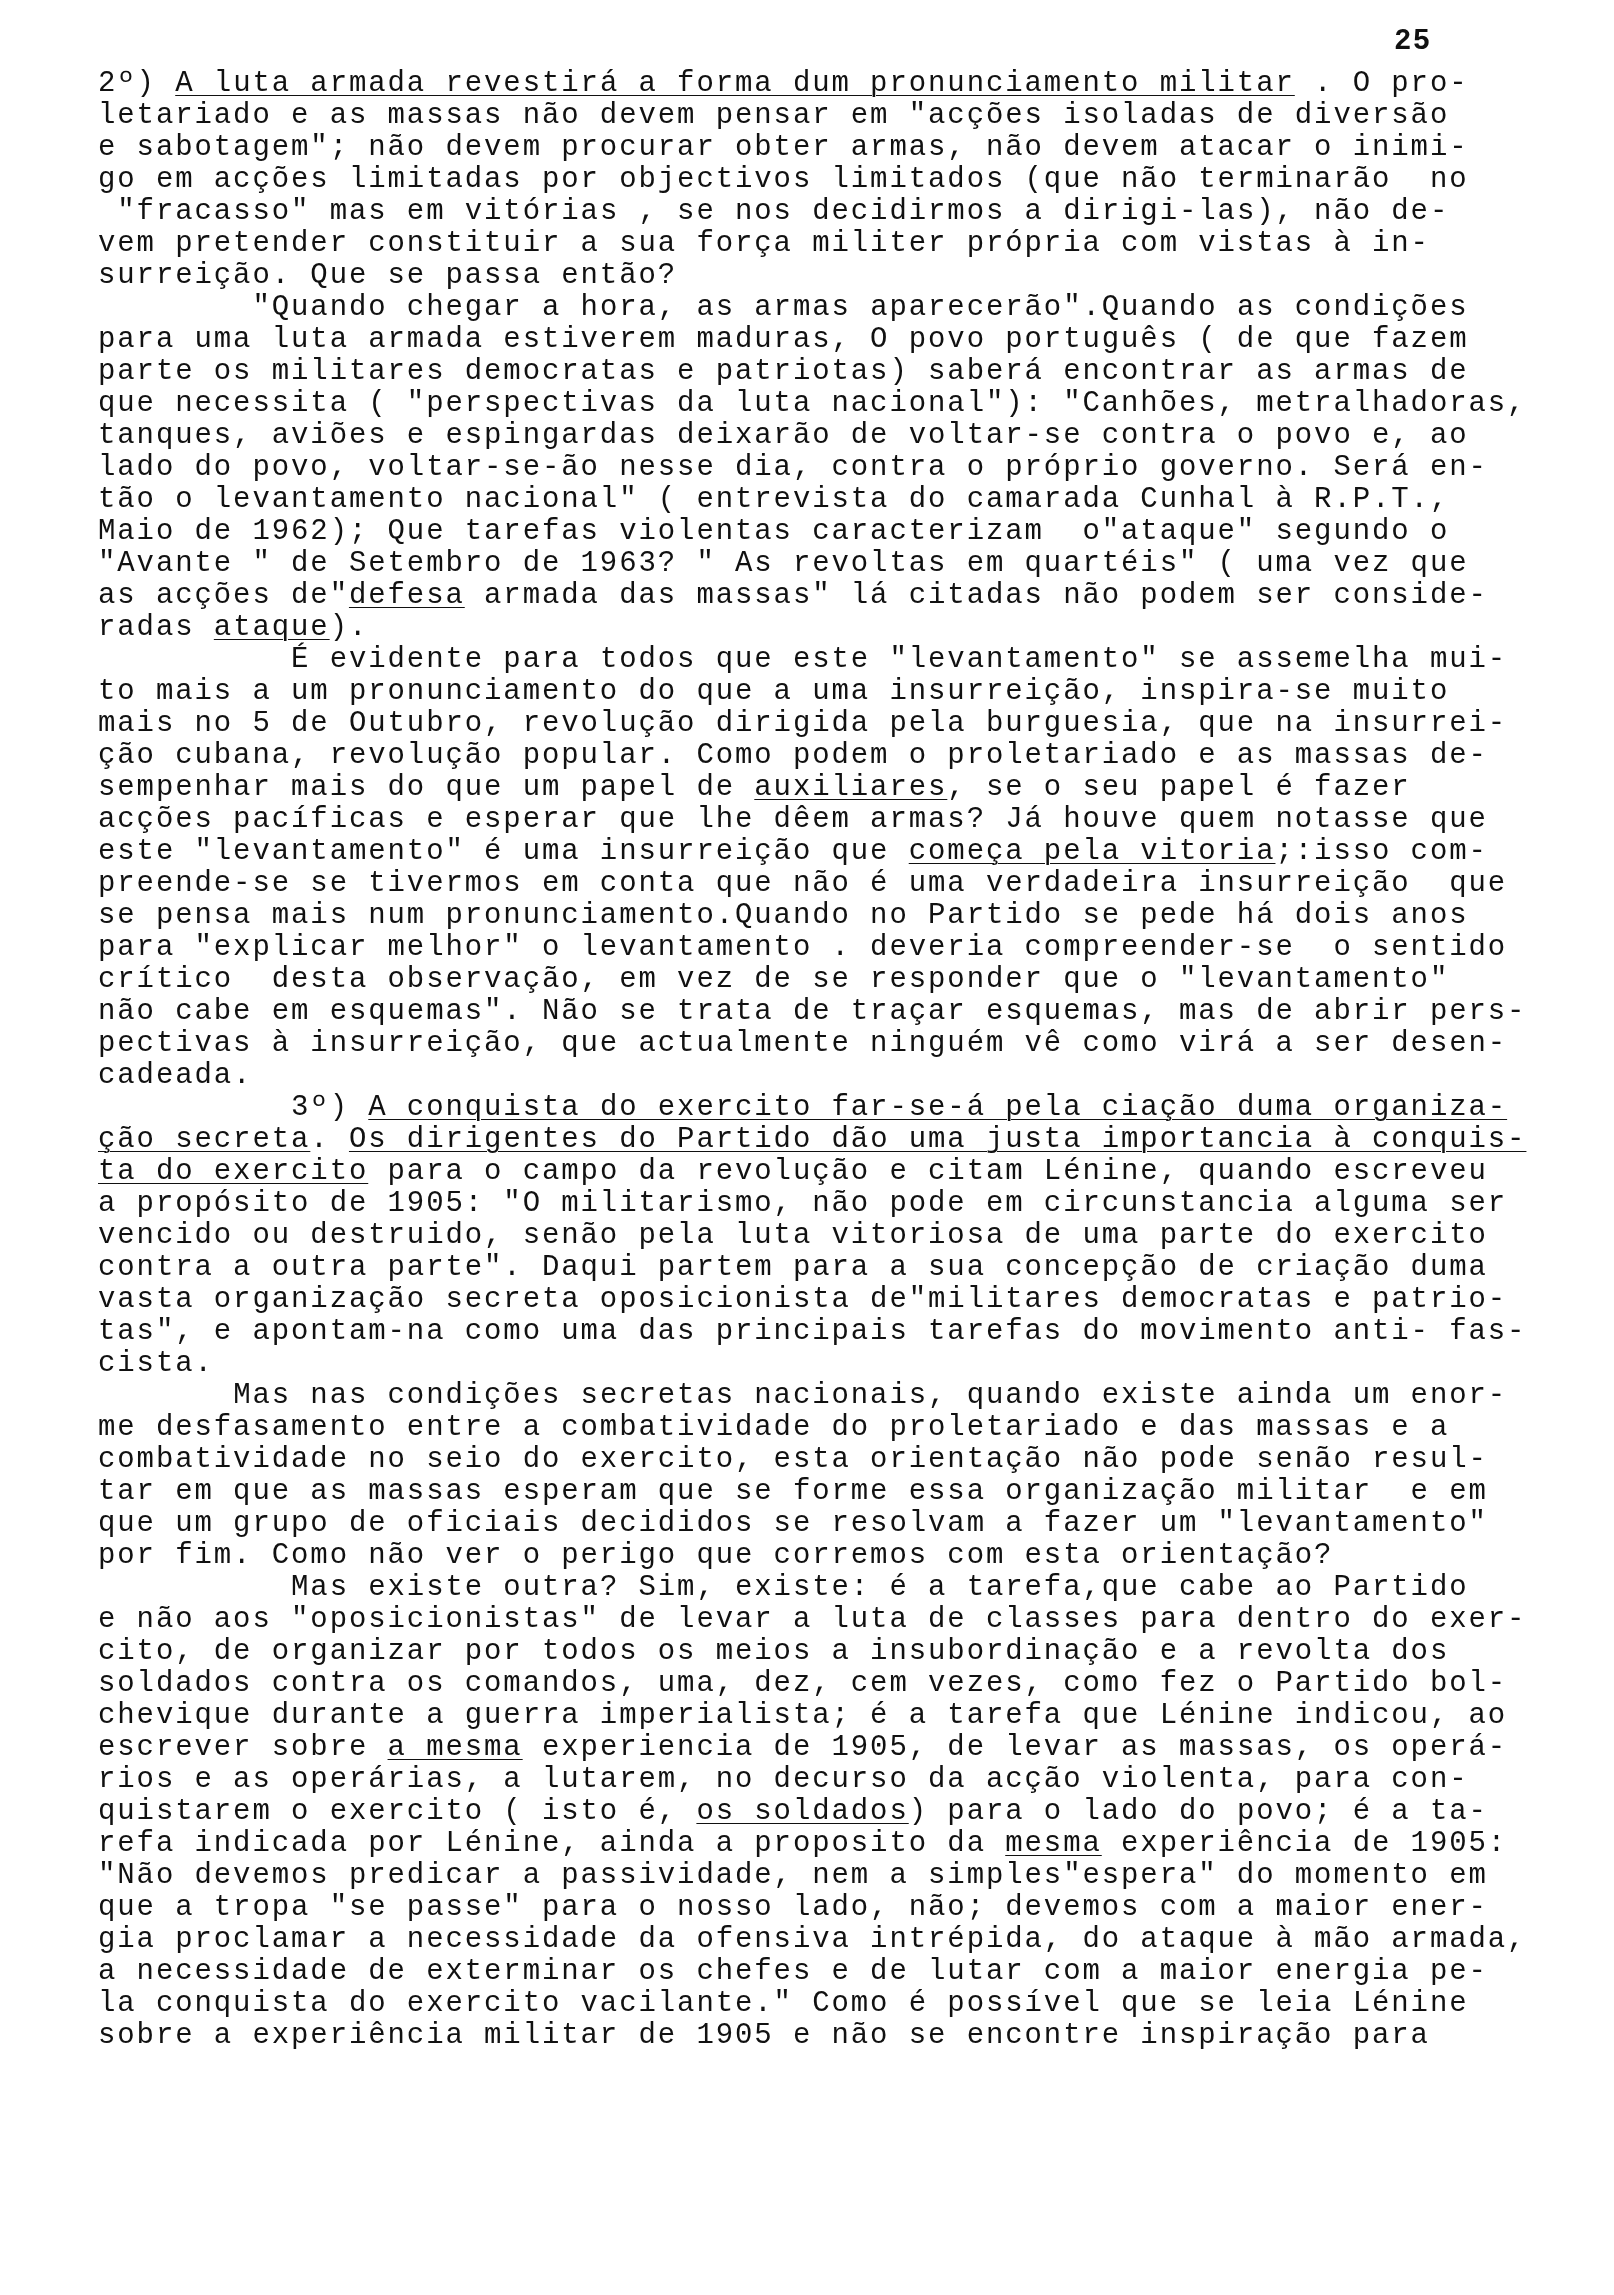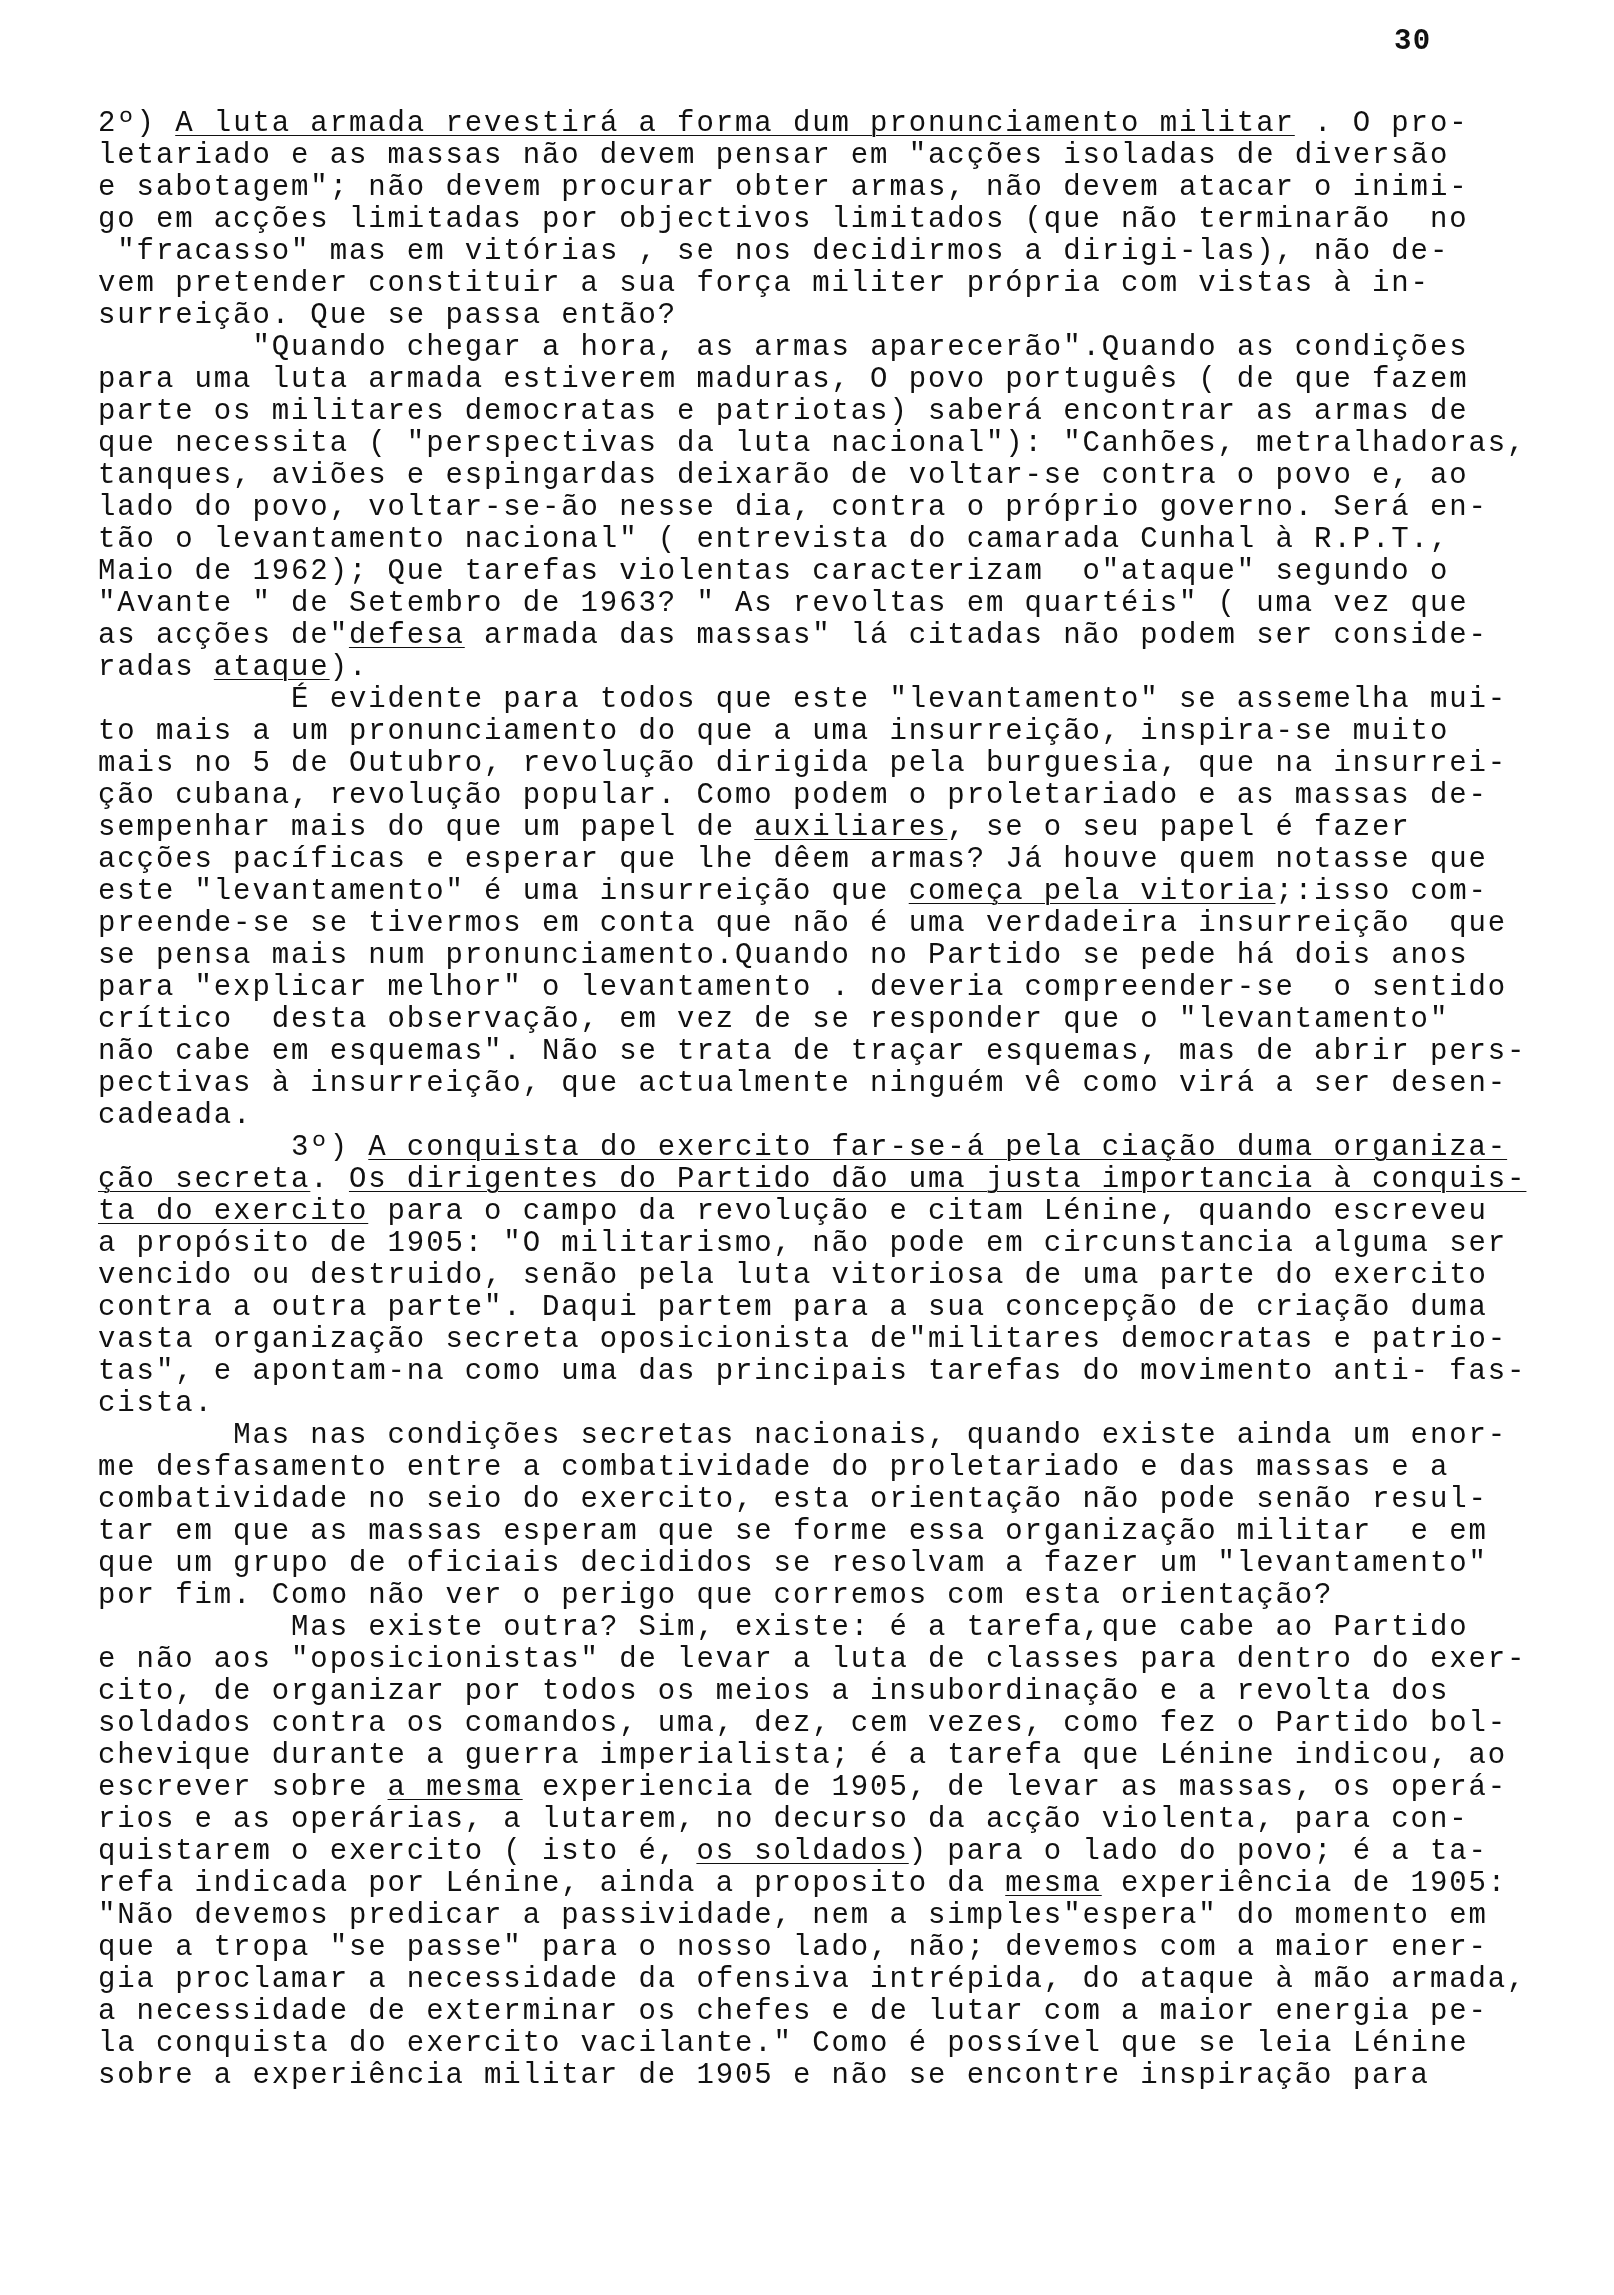--- a/index.html
+++ b/index.html
@@ -10,25 +10,24 @@
     font-family: "Liberation Mono", "DejaVu Sans Mono", monospace;
   }
   .page-number {
     position: absolute; left: 1394px; top: 26px;
     font-size: 29px; font-weight: bold; letter-spacing: 1.3px; line-height: 31px;
   }
   .body-text {
     position: absolute; left: 98px; top: 68px; width: 1467px;
     font-size: 29px; line-height: 32px; letter-spacing: 1.9px;
     white-space: pre;
-    margin-top: 40px;
   }
   .line { display: block; height: 32px; }
   .u { text-decoration: underline; text-decoration-thickness: 1.3px; text-underline-offset: 3.9px; }
 </style>
 </head>
 <body>
 
 <div class="page">
-  <div class="page-number">30</div>
+  <div class="page-number">25</div>
   <div class="body-text" id="body-text"><span class="line"><span></span><span>2º) </span><span class="u">A luta armada revestirá a forma dum pronunciamento militar</span><span> . O pro-</span></span><span class="line"><span></span><span>letariado e as massas não devem pensar em "acções isoladas de diversão</span></span><span class="line"><span></span><span>e sabotagem"; não devem procurar obter armas, não devem atacar o inimi-</span></span><span class="line"><span></span><span>go em acções limitadas por objectivos limitados (que não terminarão  no</span></span><span class="line"><span> </span><span>"fracasso" mas em vitórias , se nos decidirmos a dirigi-las), não de-</span></span><span class="line"><span></span><span>vem pretender constituir a sua força militer própria com vistas à in-</span></span><span class="line"><span></span><span>surreição. Que se passa então?</span></span><span class="line"><span>        </span><span>"Quando chegar a hora, as armas aparecerão".Quando as condições</span></span><span class="line"><span></span><span>para uma luta armada estiverem maduras, O povo português ( de que fazem</span></span><span class="line"><span></span><span>parte os militares democratas e patriotas) saberá encontrar as armas de</span></span><span class="line"><span></span><span>que necessita ( "perspectivas da luta nacional"): "Canhões, metralhadoras,</span></span><span class="line"><span></span><span>tanques, aviões e espingardas deixarão de voltar-se contra o povo e, ao</span></span><span class="line"><span></span><span>lado do povo, voltar-se-ão nesse dia, contra o próprio governo. Será en-</span></span><span class="line"><span></span><span>tão o levantamento nacional" ( entrevista do camarada Cunhal à R.P.T.,</span></span><span class="line"><span></span><span>Maio de 1962); Que tarefas violentas caracterizam  o"ataque" segundo o</span></span><span class="line"><span></span><span>"Avante " de Setembro de 1963? " As revoltas em quartéis" ( uma vez que</span></span><span class="line"><span></span><span>as acções de"</span><span class="u">defesa</span><span> armada das massas" lá citadas não podem ser conside-</span></span><span class="line"><span></span><span>radas </span><span class="u">ataque</span><span>).</span></span><span class="line"><span>          </span><span>É evidente para todos que este "levantamento" se assemelha mui-</span></span><span class="line"><span></span><span>to mais a um pronunciamento do que a uma insurreição, inspira-se muito</span></span><span class="line"><span></span><span>mais no 5 de Outubro, revolução dirigida pela burguesia, que na insurrei-</span></span><span class="line"><span></span><span>ção cubana, revolução popular. Como podem o proletariado e as massas de-</span></span><span class="line"><span></span><span>sempenhar mais do que um papel de </span><span class="u">auxiliares</span><span>, se o seu papel é fazer</span></span><span class="line"><span></span><span>acções pacíficas e esperar que lhe dêem armas? Já houve quem notasse que</span></span><span class="line"><span></span><span>este "levantamento" é uma insurreição que </span><span class="u">começa pela vitoria</span><span>;:isso com-</span></span><span class="line"><span></span><span>preende-se se tivermos em conta que não é uma verdadeira insurreição  que</span></span><span class="line"><span></span><span>se pensa mais num pronunciamento.Quando no Partido se pede há dois anos</span></span><span class="line"><span></span><span>para "explicar melhor" o levantamento . deveria compreender-se  o sentido</span></span><span class="line"><span></span><span>crítico  desta observação, em vez de se responder que o "levantamento"</span></span><span class="line"><span></span><span>não cabe em esquemas". Não se trata de traçar esquemas, mas de abrir pers-</span></span><span class="line"><span></span><span>pectivas à insurreição, que actualmente ninguém vê como virá a ser desen-</span></span><span class="line"><span></span><span>cadeada.</span></span><span class="line"><span>          </span><span>3º) </span><span class="u">A conquista do exercito far-se-á pela ciação duma organiza-</span></span><span class="line"><span></span><span class="u">ção secreta</span><span>. </span><span class="u">Os dirigentes do Partido dão uma justa importancia à conquis-</span></span><span class="line"><span></span><span class="u">ta do exercito</span><span> para o campo da revolução e citam Lénine, quando escreveu</span></span><span class="line"><span></span><span>a propósito de 1905: "O militarismo, não pode em circunstancia alguma ser</span></span><span class="line"><span></span><span>vencido ou destruido, senão pela luta vitoriosa de uma parte do exercito</span></span><span class="line"><span></span><span>contra a outra parte". Daqui partem para a sua concepção de criação duma</span></span><span class="line"><span></span><span>vasta organização secreta oposicionista de"militares democratas e patrio-</span></span><span class="line"><span></span><span>tas", e apontam-na como uma das principais tarefas do movimento anti- fas-</span></span><span class="line"><span></span><span>cista.</span></span><span class="line"><span>       </span><span>Mas nas condições secretas nacionais, quando existe ainda um enor-</span></span><span class="line"><span></span><span>me desfasamento entre a combatividade do proletariado e das massas e a</span></span><span class="line"><span></span><span>combatividade no seio do exercito, esta orientação não pode senão resul-</span></span><span class="line"><span></span><span>tar em que as massas esperam que se forme essa organização militar  e em</span></span><span class="line"><span></span><span>que um grupo de oficiais decididos se resolvam a fazer um "levantamento"</span></span><span class="line"><span></span><span>por fim. Como não ver o perigo que corremos com esta orientação?</span></span><span class="line"><span>          </span><span>Mas existe outra? Sim, existe: é a tarefa,que cabe ao Partido</span></span><span class="line"><span></span><span>e não aos "oposicionistas" de levar a luta de classes para dentro do exer-</span></span><span class="line"><span></span><span>cito, de organizar por todos os meios a insubordinação e a revolta dos</span></span><span class="line"><span></span><span>soldados contra os comandos, uma, dez, cem vezes, como fez o Partido bol-</span></span><span class="line"><span></span><span>chevique durante a guerra imperialista; é a tarefa que Lénine indicou, ao</span></span><span class="line"><span></span><span>escrever sobre </span><span class="u">a mesma</span><span> experiencia de 1905, de levar as massas, os operá-</span></span><span class="line"><span></span><span>rios e as operárias, a lutarem, no decurso da acção violenta, para con-</span></span><span class="line"><span></span><span>quistarem o exercito ( isto é, </span><span class="u">os soldados</span><span>) para o lado do povo; é a ta-</span></span><span class="line"><span></span><span>refa indicada por Lénine, ainda a proposito da </span><span class="u">mesma</span><span> experiência de 1905:</span></span><span class="line"><span></span><span>"Não devemos predicar a passividade, nem a simples"espera" do momento em</span></span><span class="line"><span></span><span>que a tropa "se passe" para o nosso lado, não; devemos com a maior ener-</span></span><span class="line"><span></span><span>gia proclamar a necessidade da ofensiva intrépida, do ataque à mão armada,</span></span><span class="line"><span></span><span>a necessidade de exterminar os chefes e de lutar com a maior energia pe-</span></span><span class="line"><span></span><span>la conquista do exercito vacilante." Como é possível que se leia Lénine</span></span><span class="line"><span></span><span>sobre a experiência militar de 1905 e não se encontre inspiração para</span></span></div>
 </div>
 
 
 </body></html>

